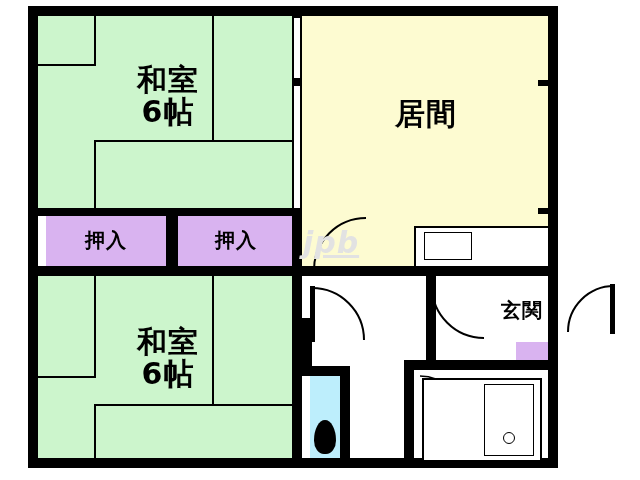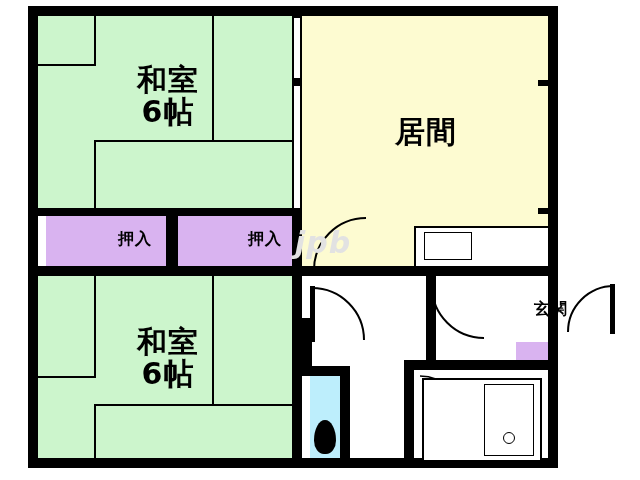--- a/index.html
+++ b/index.html
@@ -31,47 +31,48 @@
   .label {
     position: absolute;
     text-align: center;
     color: #000000;
     font-weight: bold;
     line-height: 1.08;
     white-space: nowrap;
     letter-spacing: 1px;
   }
   .label-big { font-size: 30px; }
-  .label-mid { font-size: 16px; padding-left: 29px; }
+  .label-mid { font-size: 20px; }
 
   .thin-line {
     position: absolute;
     background: #000000;
   }
 
   .door-arc {
     position: absolute;
   }
   .door-arc svg { display: block; }
 
   .watermark {
     position: absolute;
-    left: 268px;
+    left: 276px;
     top: 218px;
     width: 110px;
     height: 50px;
     color: #e2e2e2;
     font-size: 30px;
     font-style: italic;
     font-weight: bold;
     letter-spacing: 1px;
     line-height: 50px;
     text-align: center;
     pointer-events: none;
     user-select: none;
+    text-decoration: underline;
   }
 
   .fixture-outline {
     position: absolute;
     border: 2px solid #000000;
     background: #ffffff;
     box-sizing: border-box;
   }
   .fixture-thin {
     position: absolute;
@@ -191,21 +192,21 @@
   <div class="label label-big" style="left:98px;  top:64px;  width:140px;">
     <div>和室</div>
     <div>6帖</div>
   </div>
 
   <div class="label label-big" style="left:98px;  top:326px; width:140px;">
     <div>和室</div>
     <div>6帖</div>
   </div>
 
-  <div class="label label-big" style="left:356px; top:116px;  width:140px;">
+  <div class="label label-big" style="left:356px; top:98px;  width:140px;">
     <div>居間</div>
   </div>
 
   <div class="label label-mid" style="left:46px;  top:230px; width:120px;">押入</div>
   <div class="label label-mid" style="left:178px; top:230px; width:116px;">押入</div>
   <div class="label label-mid" style="left:494px; top:300px; width:56px;">玄関</div>
 
   <div class="watermark">jpb</div>
 </div>
 

